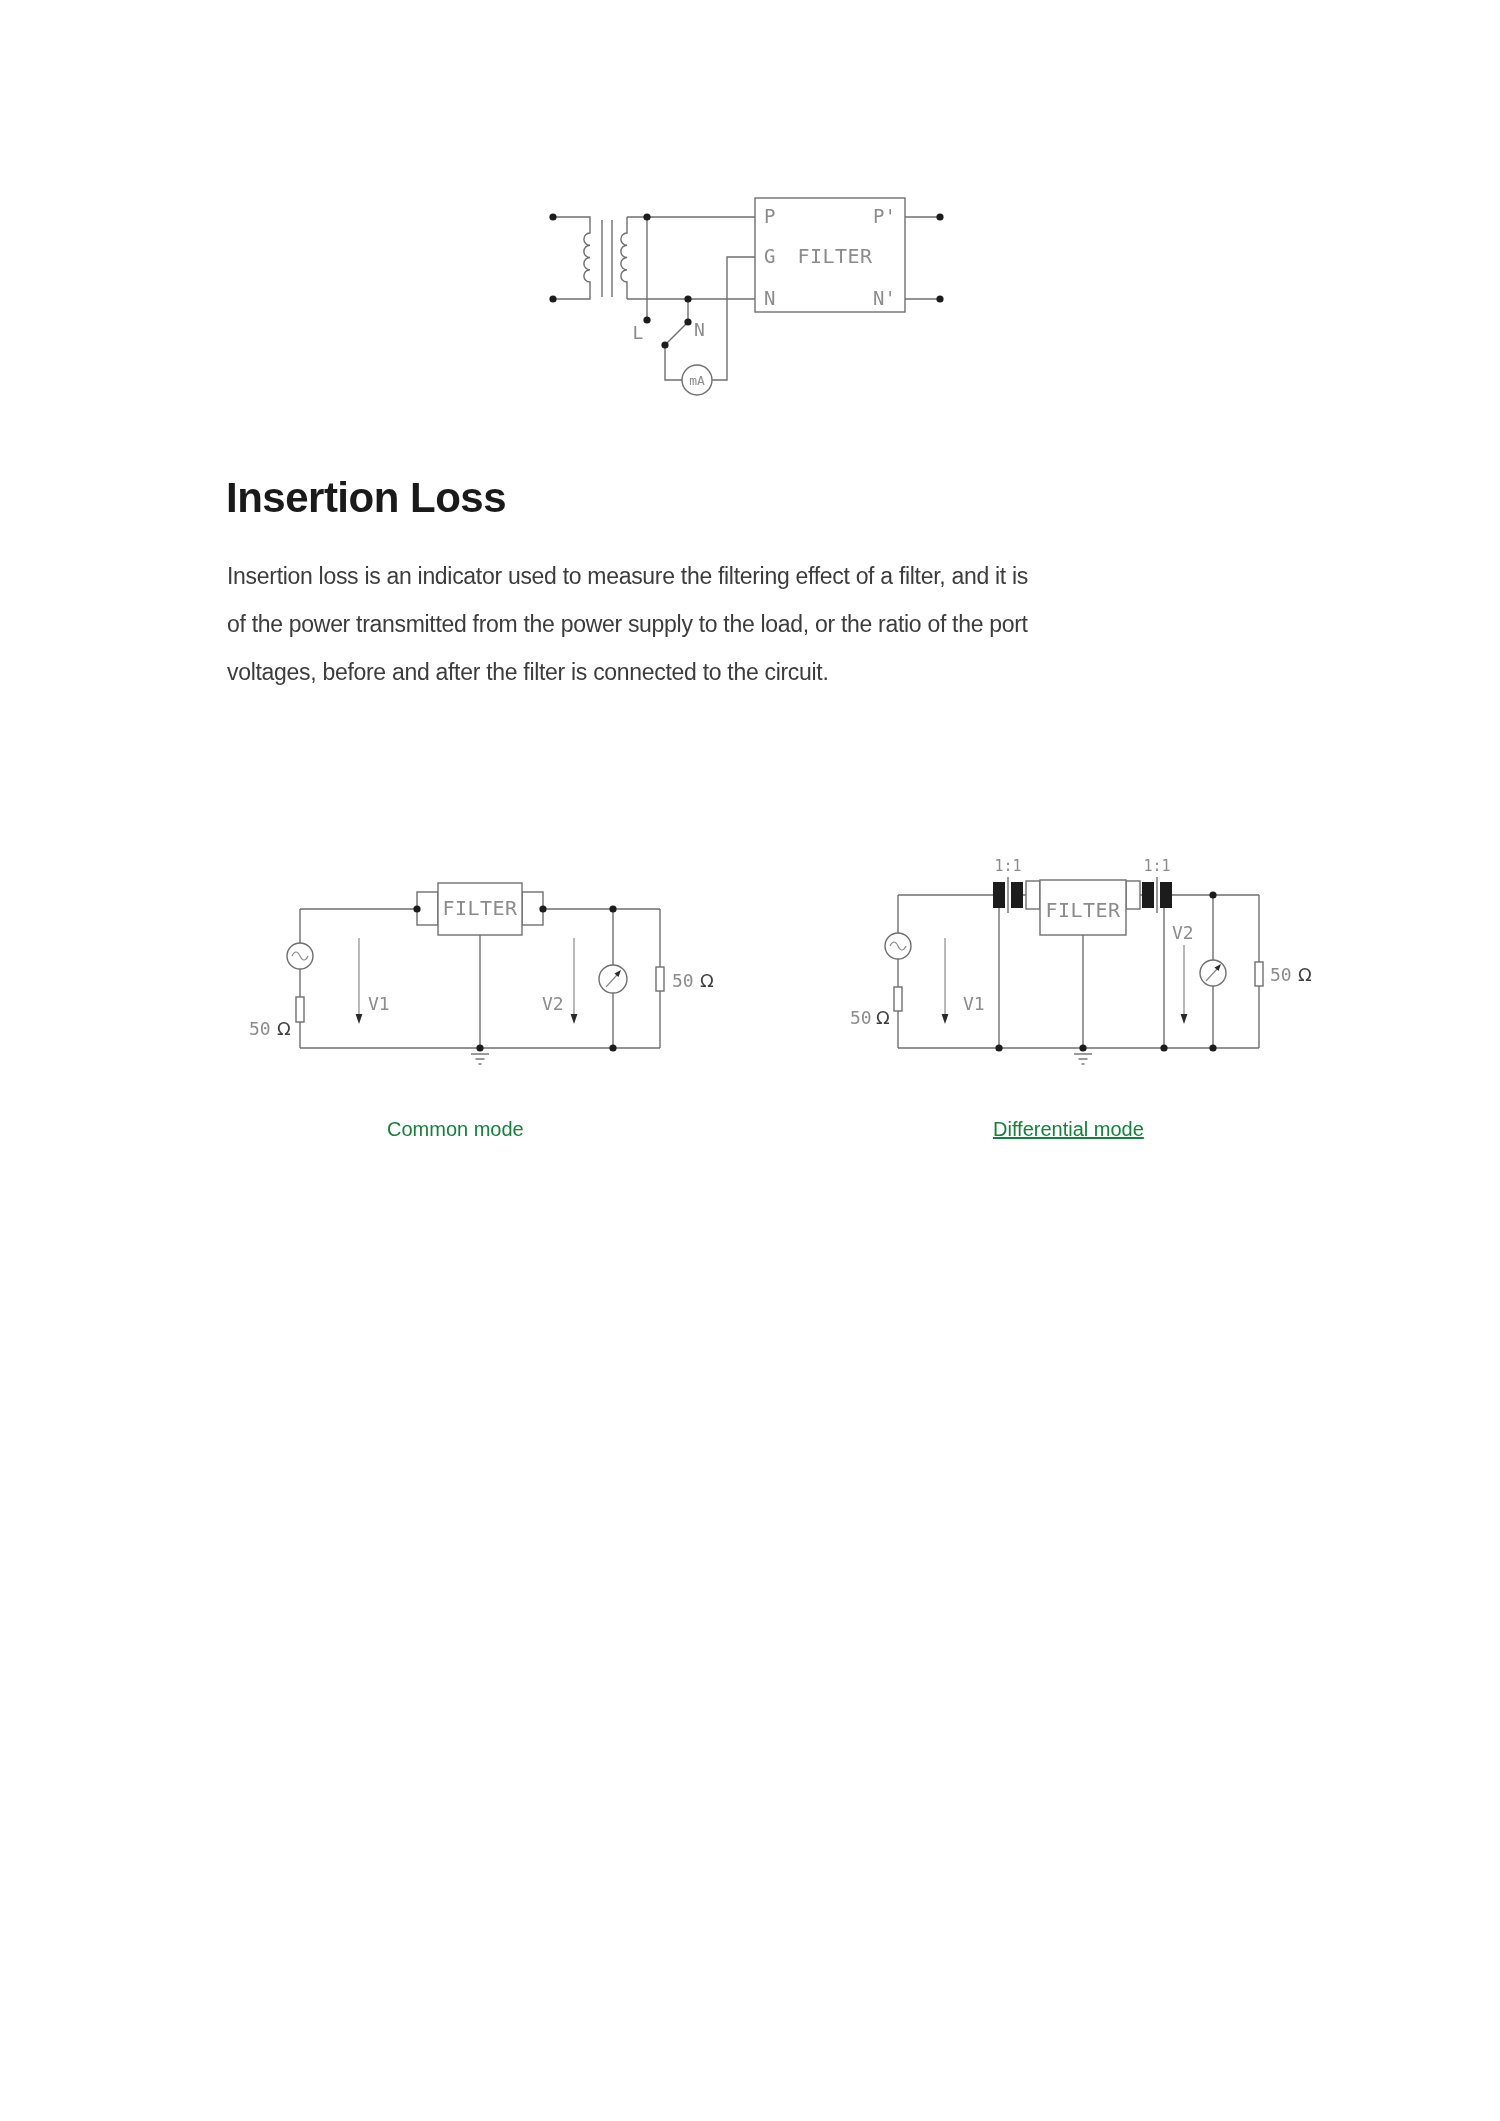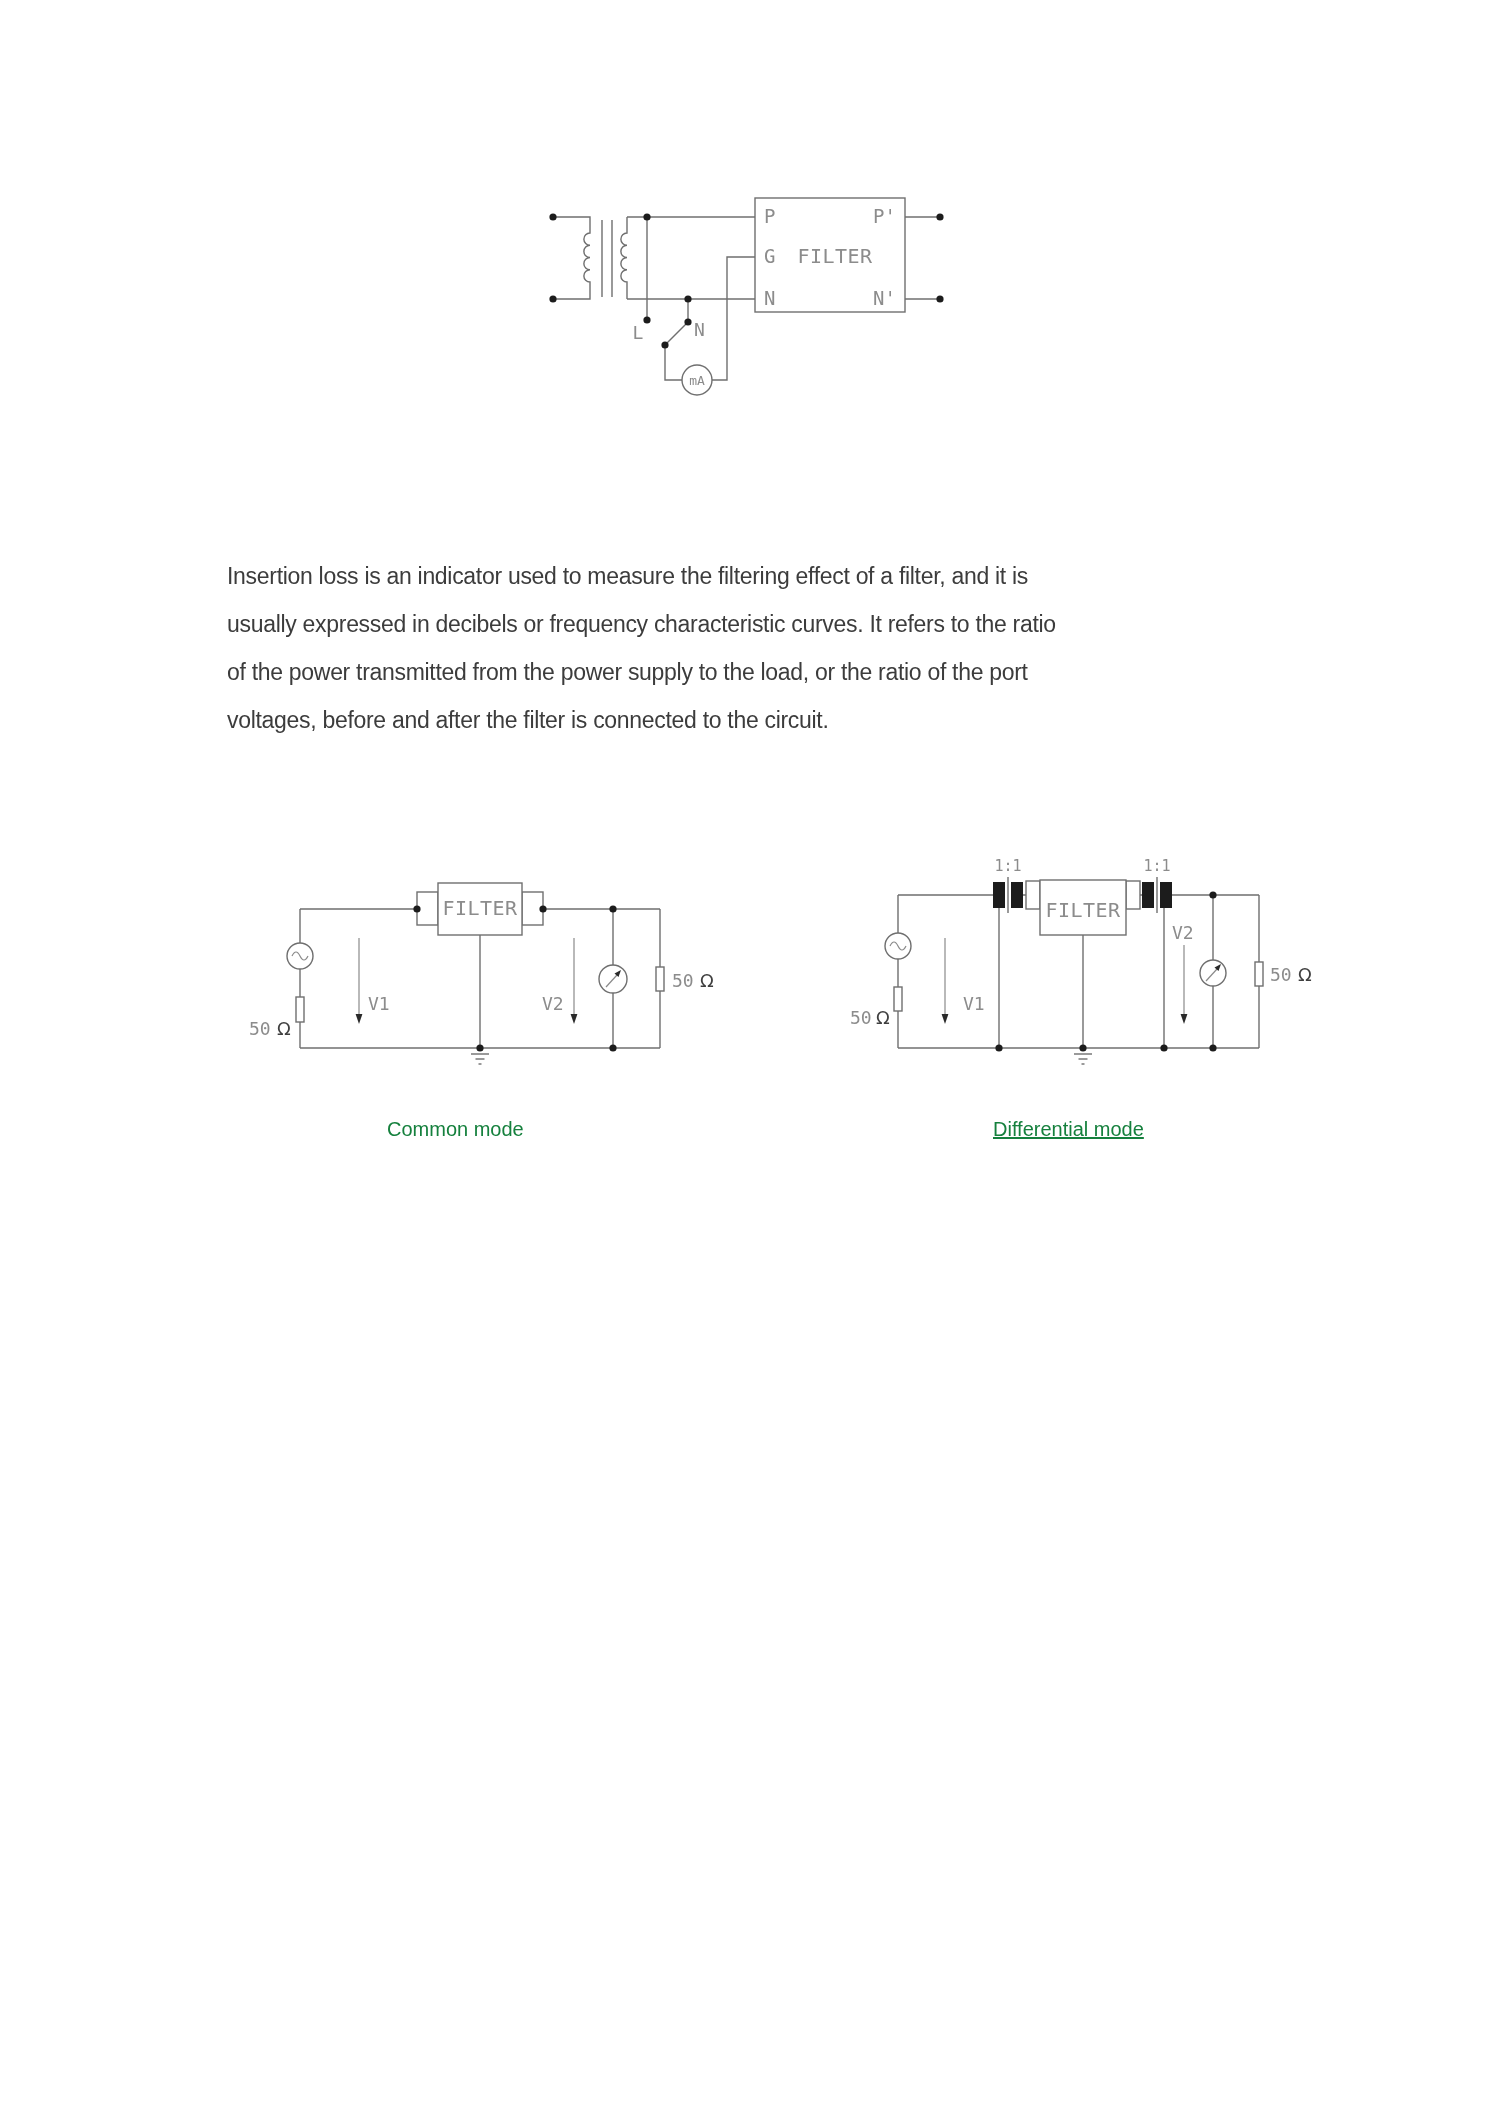--- a/index.html
+++ b/index.html
@@ -101,24 +101,24 @@
       <circle cx="107" cy="27" r="3.6"></circle>
         <circle cx="107" cy="130" r="3.6"></circle>
       <circle cx="148" cy="109" r="3.6"></circle>
         <circle cx="148" cy="132" r="3.6"></circle>
       <circle cx="125" cy="155" r="3.6"></circle>
       <circle cx="400" cy="27" r="3.6"></circle>
         <circle cx="400" cy="109" r="3.6"></circle>
     </g>
   </svg>
 
+  <div class="abs heading">Insertion Loss</div>
 
   <div class="abs para">
     <div>Insertion loss is an indicator used to measure the filtering effect of a filter, and it is</div>
-    <div>usually expressed in decibels or frequency characteristic curves. It refers to the ratio</div>
     <div>of the power transmitted from the power supply to the load, or the ratio of the port</div>
     <div>voltages, before and after the filter is connected to the circuit.</div>
   </div>
 
   <svg class="abs" style="left:230px; top:855px;" width="530" height="295" viewBox="0 0 530 295">
 
     <g>
       <path class="wire" d="M 70 54 V 88 M 70 114 V 142 M 70 167 V 193"></path>
       <path class="wire" d="M 70 54 H 187 M 313 54 H 430"></path>
       <path class="wire" d="M 250 80 V 193"></path>

